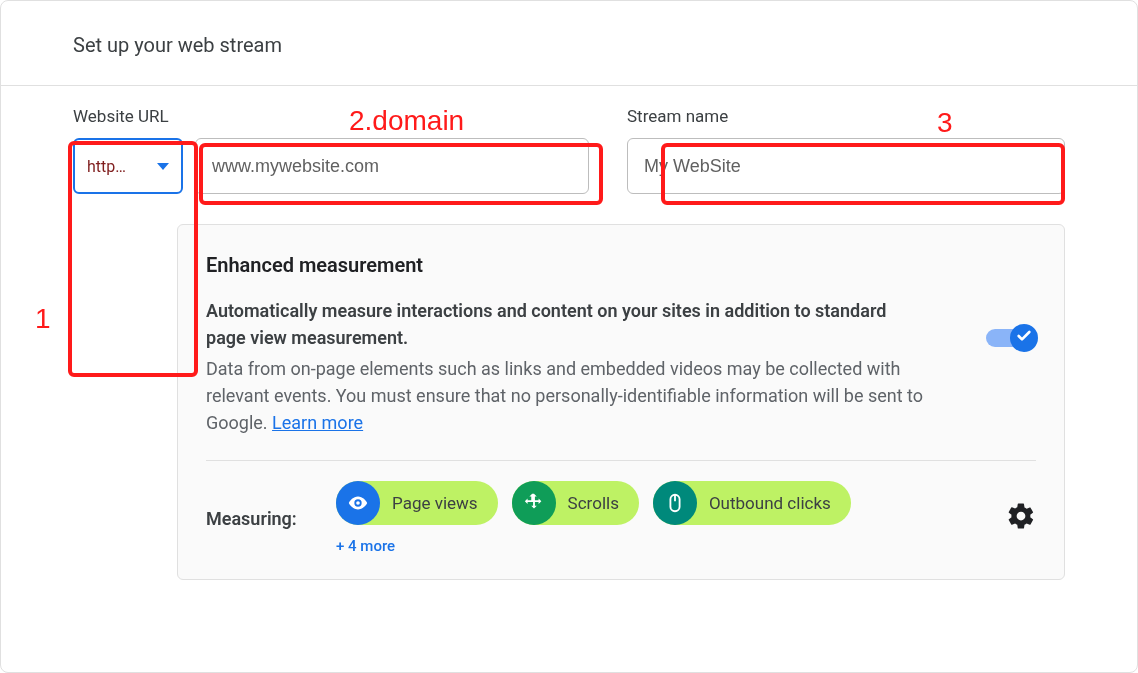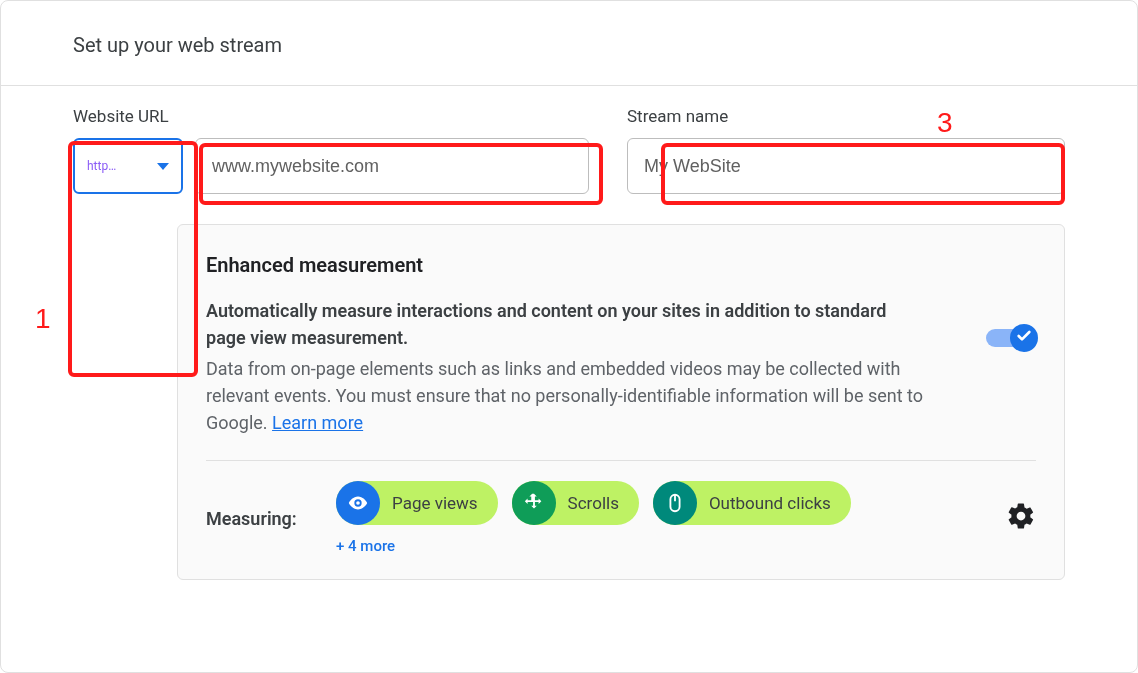--- a/index.html
+++ b/index.html
@@ -42,22 +42,22 @@
   .protocol-select {
     width: 110px;
     height: 56px;
     border: 2px solid #1a73e8;
     border-radius: 6px;
     background: #fff;
     display: flex;
     align-items: center;
     padding: 0 12px;
     justify-content: space-between;
-    font-size: 12px;
-    color: #8b5cf6;
+    font-size: 16px;
+    color: #7f1d1d;
     cursor: pointer;
     position: relative;
     overflow: hidden;
     white-space: nowrap;
   }
   .protocol-select .txt { overflow: hidden; text-overflow: ellipsis; flex: 1; }
   .caret {
     width: 0; height: 0;
     border-left: 6px solid transparent;
     border-right: 6px solid transparent;
@@ -289,15 +289,16 @@
             <path d="M19.4 13a7.5 7.5 0 0 0 .1-1 7.5 7.5 0 0 0-.1-1l2.1-1.6a.5.5 0 0 0 .1-.6l-2-3.5a.5.5 0 0 0-.6-.2l-2.5 1a7.3 7.3 0 0 0-1.7-1l-.4-2.6A.5.5 0 0 0 13.9 2h-4a.5.5 0 0 0-.5.4l-.4 2.6a7.3 7.3 0 0 0-1.7 1l-2.5-1a.5.5 0 0 0-.6.2l-2 3.5a.5.5 0 0 0 .1.6L4.4 11a7.5 7.5 0 0 0-.1 1 7.5 7.5 0 0 0 .1 1l-2.1 1.6a.5.5 0 0 0-.1.6l2 3.5a.5.5 0 0 0 .6.2l2.5-1a7.3 7.3 0 0 0 1.7 1l.4 2.6a.5.5 0 0 0 .5.4h4a.5.5 0 0 0 .5-.4l.4-2.6a7.3 7.3 0 0 0 1.7-1l2.5 1a.5.5 0 0 0 .6-.2l2-3.5a.5.5 0 0 0-.1-.6zM12 15.5A3.5 3.5 0 1 1 15.5 12 3.5 3.5 0 0 1 12 15.5z"></path>
           </svg>
       </span>
     </div>
   </div>
 
   <div class="ann ann-box" style="left:67px; top:140px; width:130px; height:236px;"></div>
   <div class="ann ann-box" style="left:198px; top:142px; width:404px; height:62px;"></div>
   <div class="ann ann-box" style="left:660px; top:142px; width:404px; height:62px;"></div>
   <div class="ann ann-text" style="left:34px; top:302px;">1</div>
+  <div class="ann ann-text" style="left:348px; top:104px;">2.domain</div>
   <div class="ann ann-text" style="left:936px; top:106px;">3</div>
 
 </div>
 
 </body></html>

